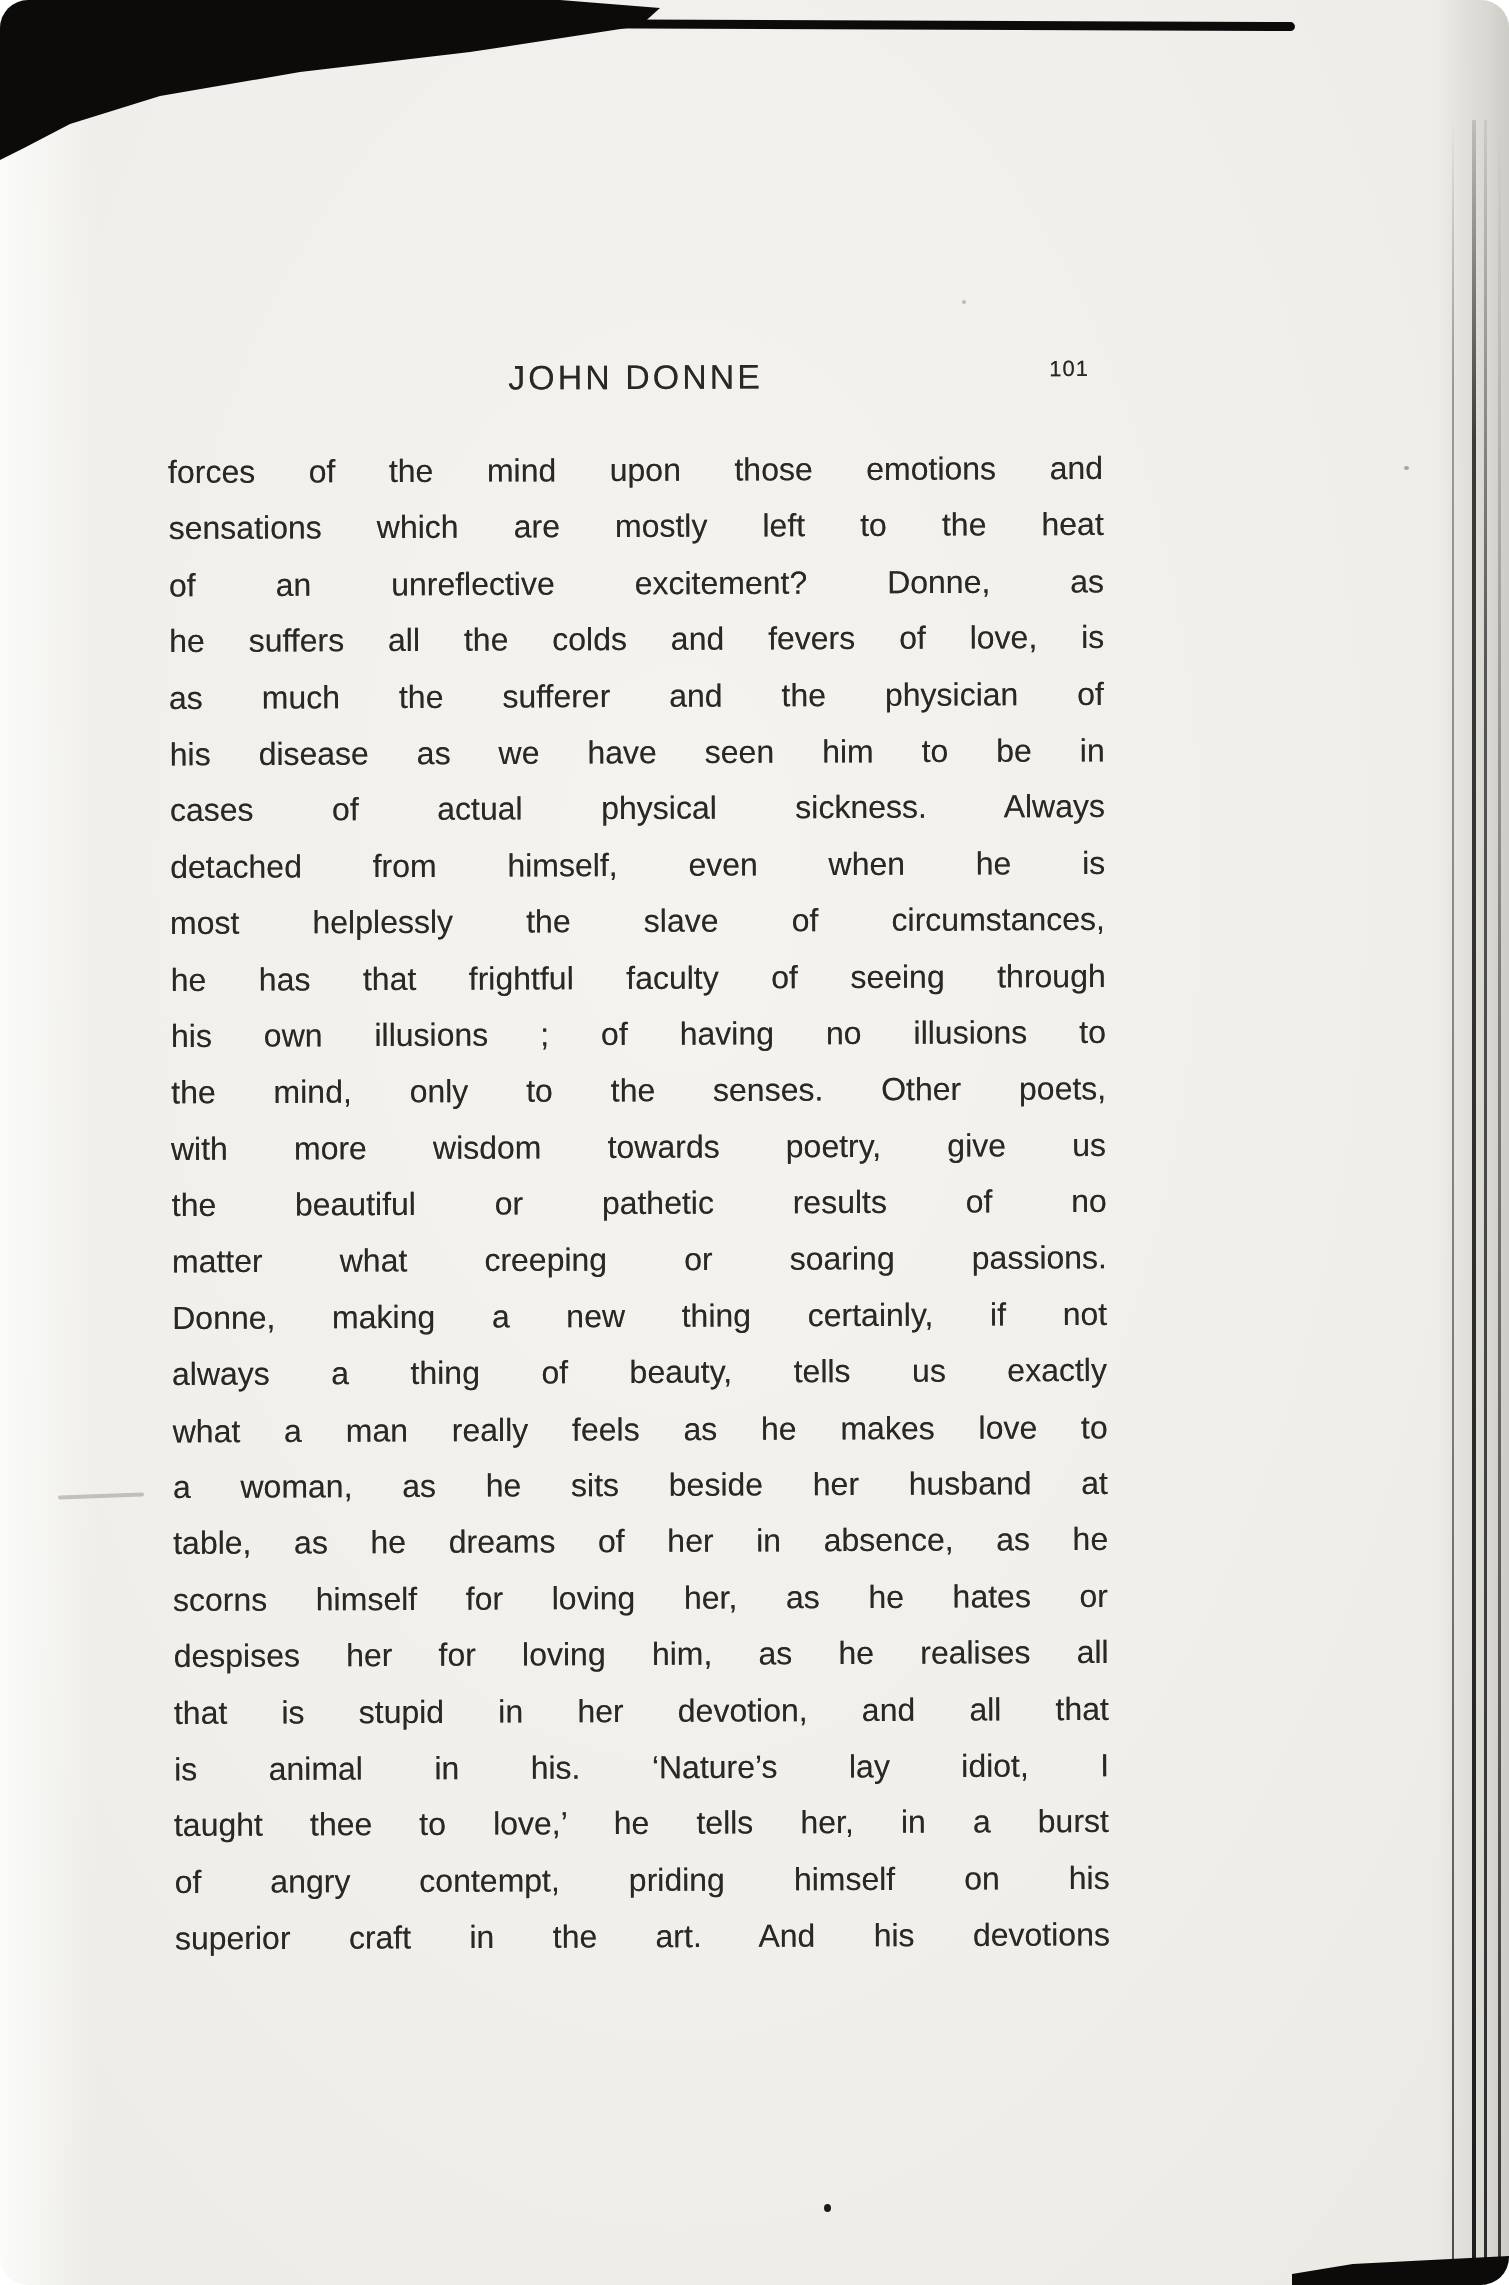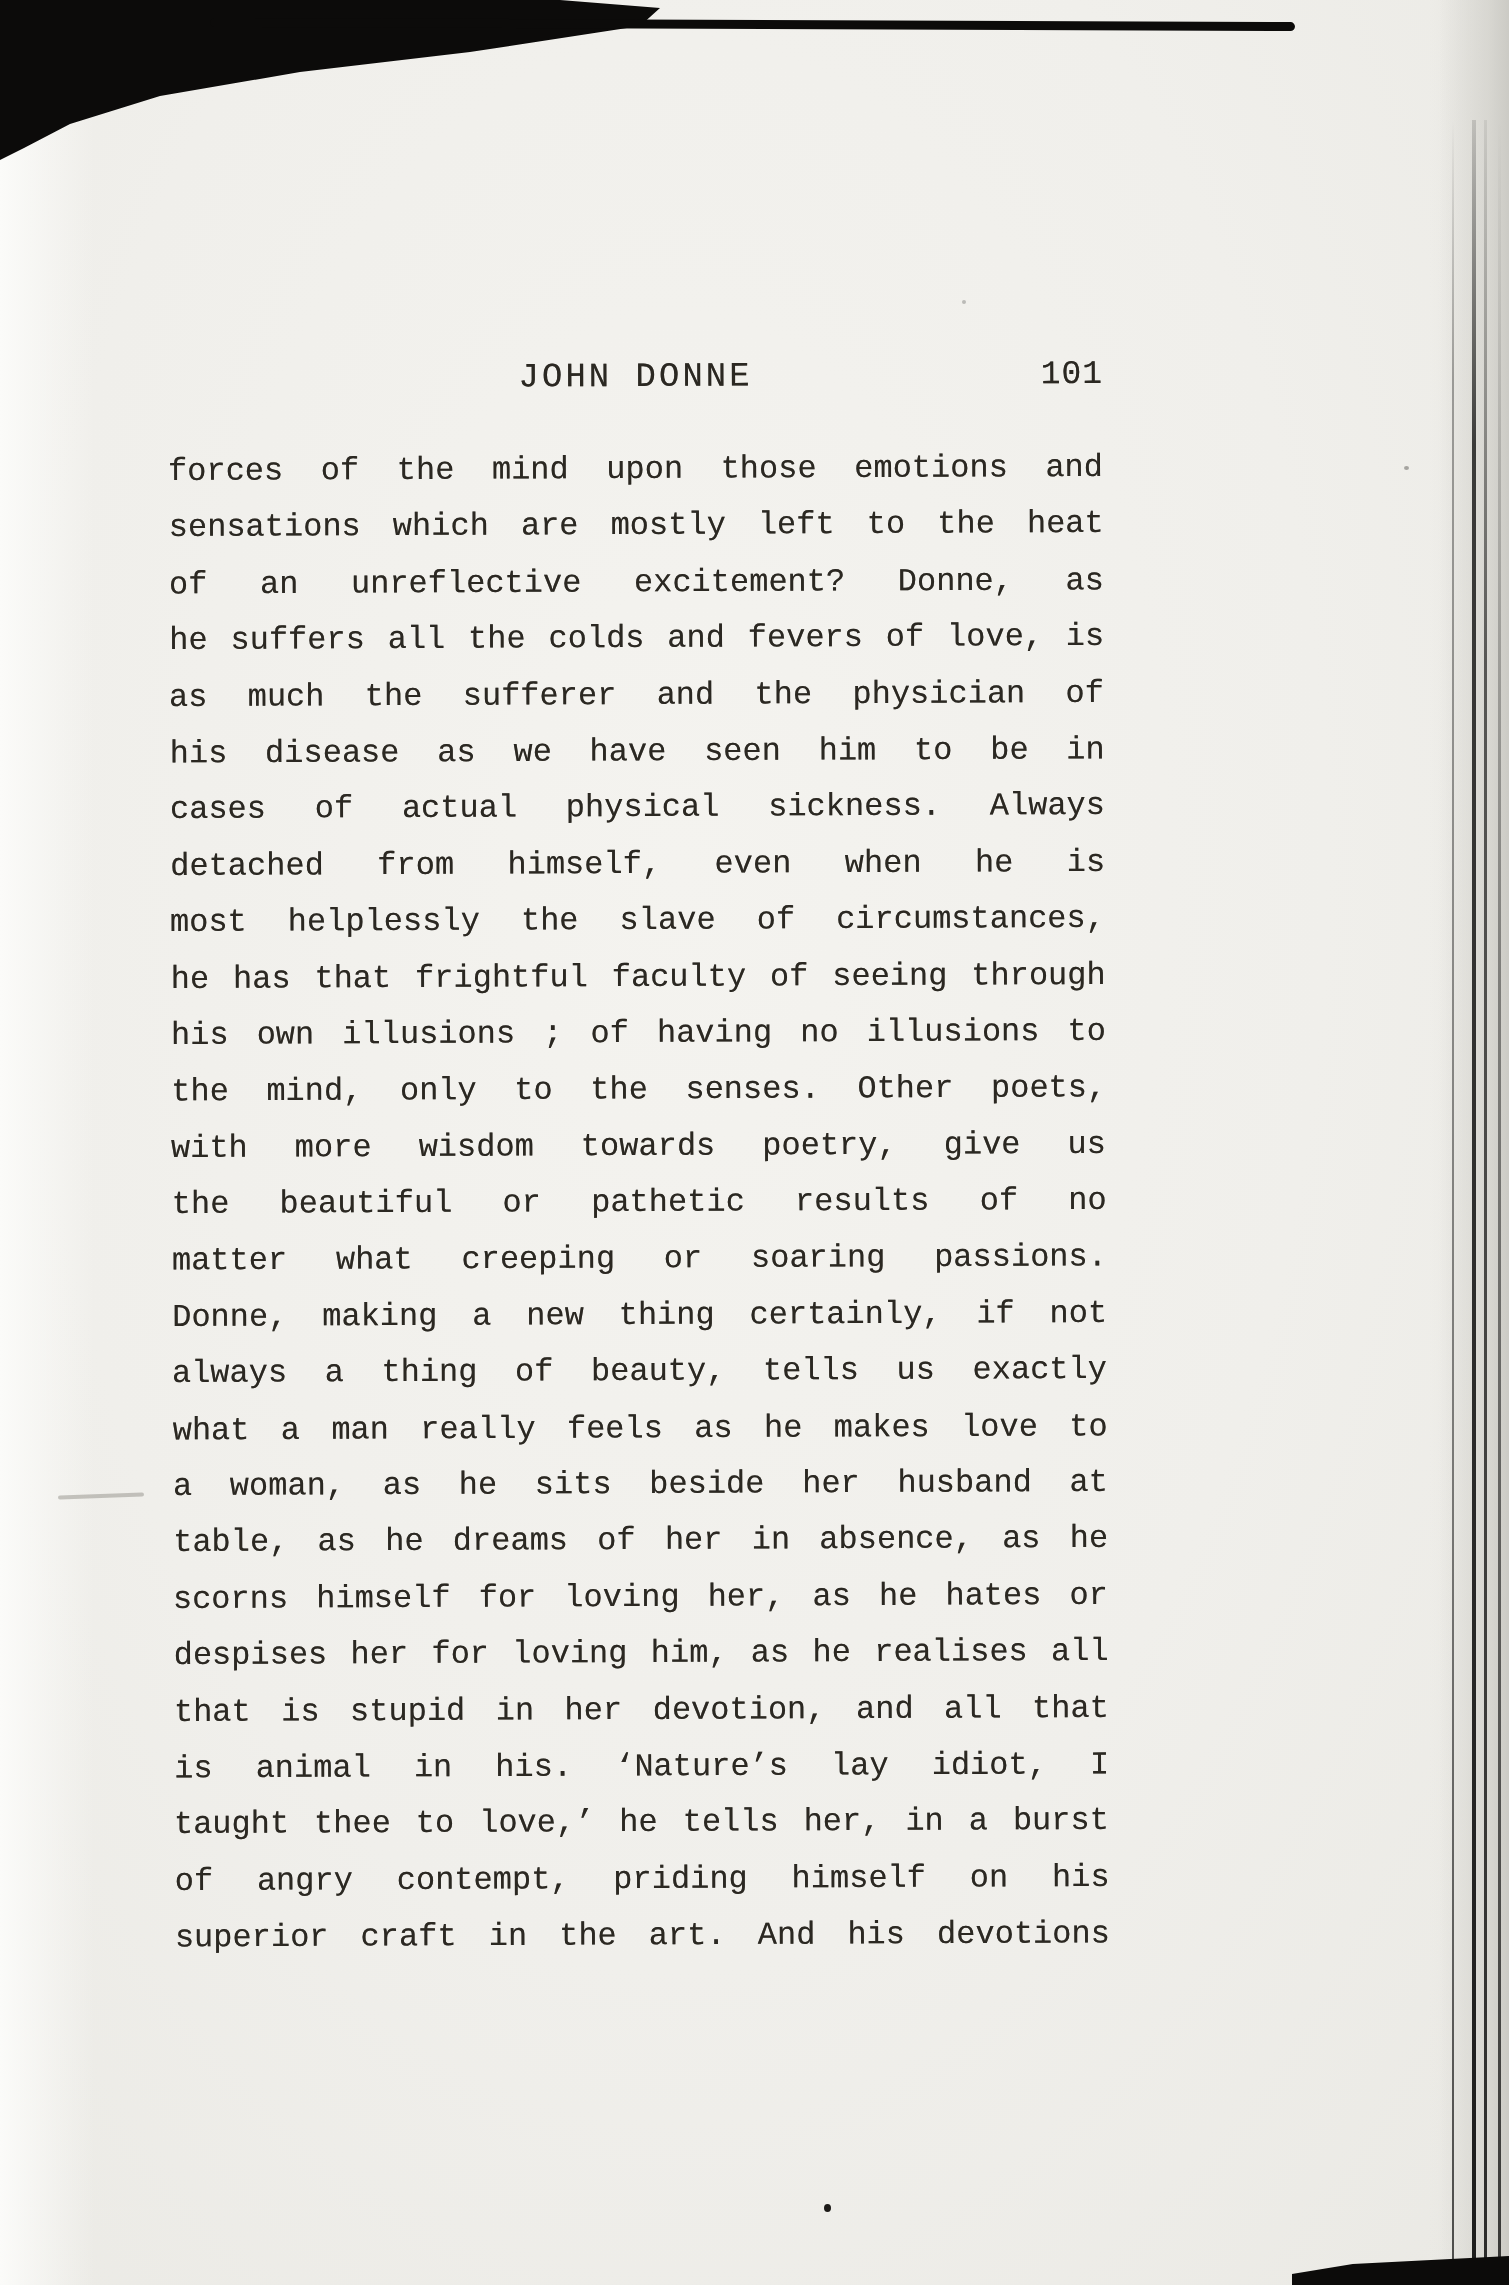--- a/index.html
+++ b/index.html
@@ -9,22 +9,23 @@
   }
   .scan {
     position: relative;
     width: 1509px;
     height: 2285px;
     overflow: hidden;
     background:
       linear-gradient(90deg, #fbfbf9 0px, rgba(251,251,249,0) 95px),
       linear-gradient(90deg, rgba(233,232,227,0) 1430px, #e3e2dd 1509px),
       radial-gradient(ellipse at 45% 38%, #f4f3ef 0%, #f0efeb 55%, #eae9e4 100%);
-    font-family: Liberation Mono, monospace;
+    font-family: Liberation Sans, sans-serif;
     color: #2b2822;
+    border-radius: 28px;
   }
 
   
   .artifact { position: absolute; background: #0c0b0a; }
   .top-wedge {
     left: 0; top: 0; width: 700px; height: 170px;
     clip-path: polygon(0 0, 560px 0, 660px 8px, 640px 26px, 470px 52px,
                        300px 72px, 160px 96px, 70px 124px, 24px 148px, 0 160px);
   }
   .top-line {
@@ -72,22 +73,22 @@
     position: absolute;
     left: 0; right: 0;
     text-align: center;
     font-size: 34px;
     letter-spacing: 3px;
     font-weight: 400;
     text-shadow: 0 0 0.6px rgba(40,36,30,0.6);
   }
   .page-number {
     position: absolute;
-    right: 0; top: 0;
-    font-size: 33px;
+    right: 14px; top: 0;
+    font-size: 22px;
     letter-spacing: 1px;
     text-shadow: 0 0 0.6px rgba(40,36,30,0.6);
   }
   .body-lines { margin-top: 0; }
   .line {
     height: 56.4px;
     line-height: 56.4px;
     font-size: 32px;
     word-spacing: 2px;
     text-align: justify;

